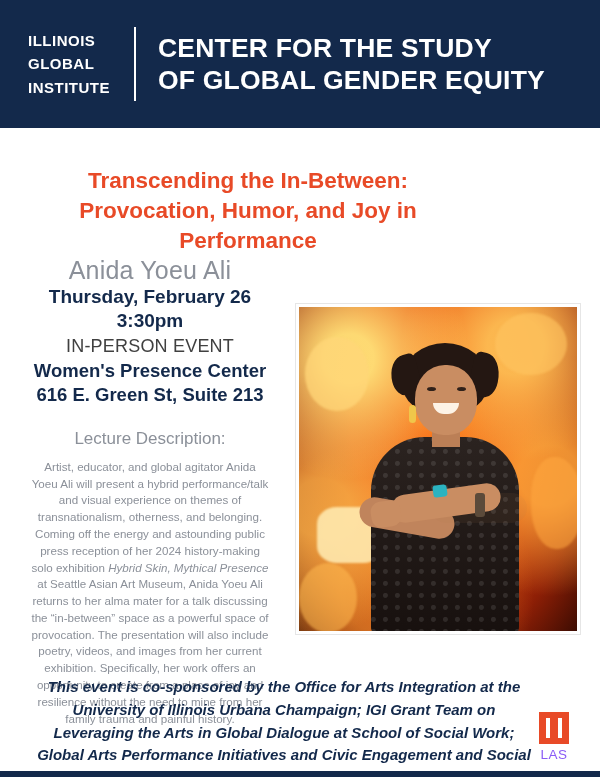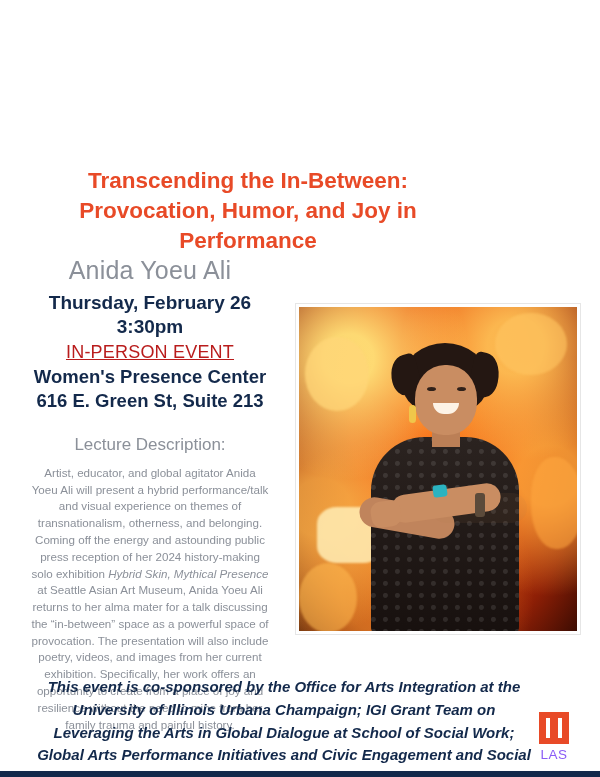--- a/index.html
+++ b/index.html
@@ -73,42 +73,40 @@
     left: 8px;
     width: 284px;
     text-align: center;
     color: #13294b;
   }
   .speaker {
     color: #8b9099;
     font-size: 25px;
     font-weight: normal;
     letter-spacing: 0.2px;
-    margin-bottom: 6px;
   }
   .date {
     color: #13294b;
     font-size: 19px;
     font-weight: bold;
     line-height: 1.28;
   }
   .time {
     color: #13294b;
     font-size: 19px;
     font-weight: bold;
     line-height: 1.28;
     margin-bottom: 2px;
   }
   .event-type {
-    color: #b91c1c;
+    color: #404040;
     font-size: 18px;
     font-weight: normal;
     letter-spacing: 0.2px;
     margin-bottom: 2px;
-    text-decoration: underline;
   }
   .venue {
     color: #13294b;
     font-size: 18.5px;
     font-weight: bold;
     line-height: 1.3;
   }
   .lecture-head {
     color: #8b9099;
     font-size: 17px;
@@ -331,20 +329,32 @@
     font-weight: normal;
     font-size: 13.5px;
     letter-spacing: 0.5px;
   }
 </style>
 </head>
 <body>
 
 <div class="poster">
 
+  <div class="header">
+    <div class="header-left">
+      <div>ILLINOIS</div>
+      <div>GLOBAL</div>
+      <div>INSTITUTE</div>
+    </div>
+    <div class="header-rule"></div>
+    <div class="header-right">
+      <div>CENTER FOR THE STUDY</div>
+      <div>OF GLOBAL GENDER EQUITY</div>
+    </div>
+  </div>
 
   <div class="title">Transcending the In-Between: Provocation, Humor, and Joy in Performance</div>
 
   <div class="info-col">
     <div class="speaker">Anida Yoeu Ali</div>
     <div class="date">Thursday, February 26</div>
     <div class="time">3:30pm</div>
     <div class="event-type">IN-PERSON EVENT</div>
     <div class="venue">Women's Presence Center</div>
     <div class="venue">616 E. Green St, Suite 213</div>

